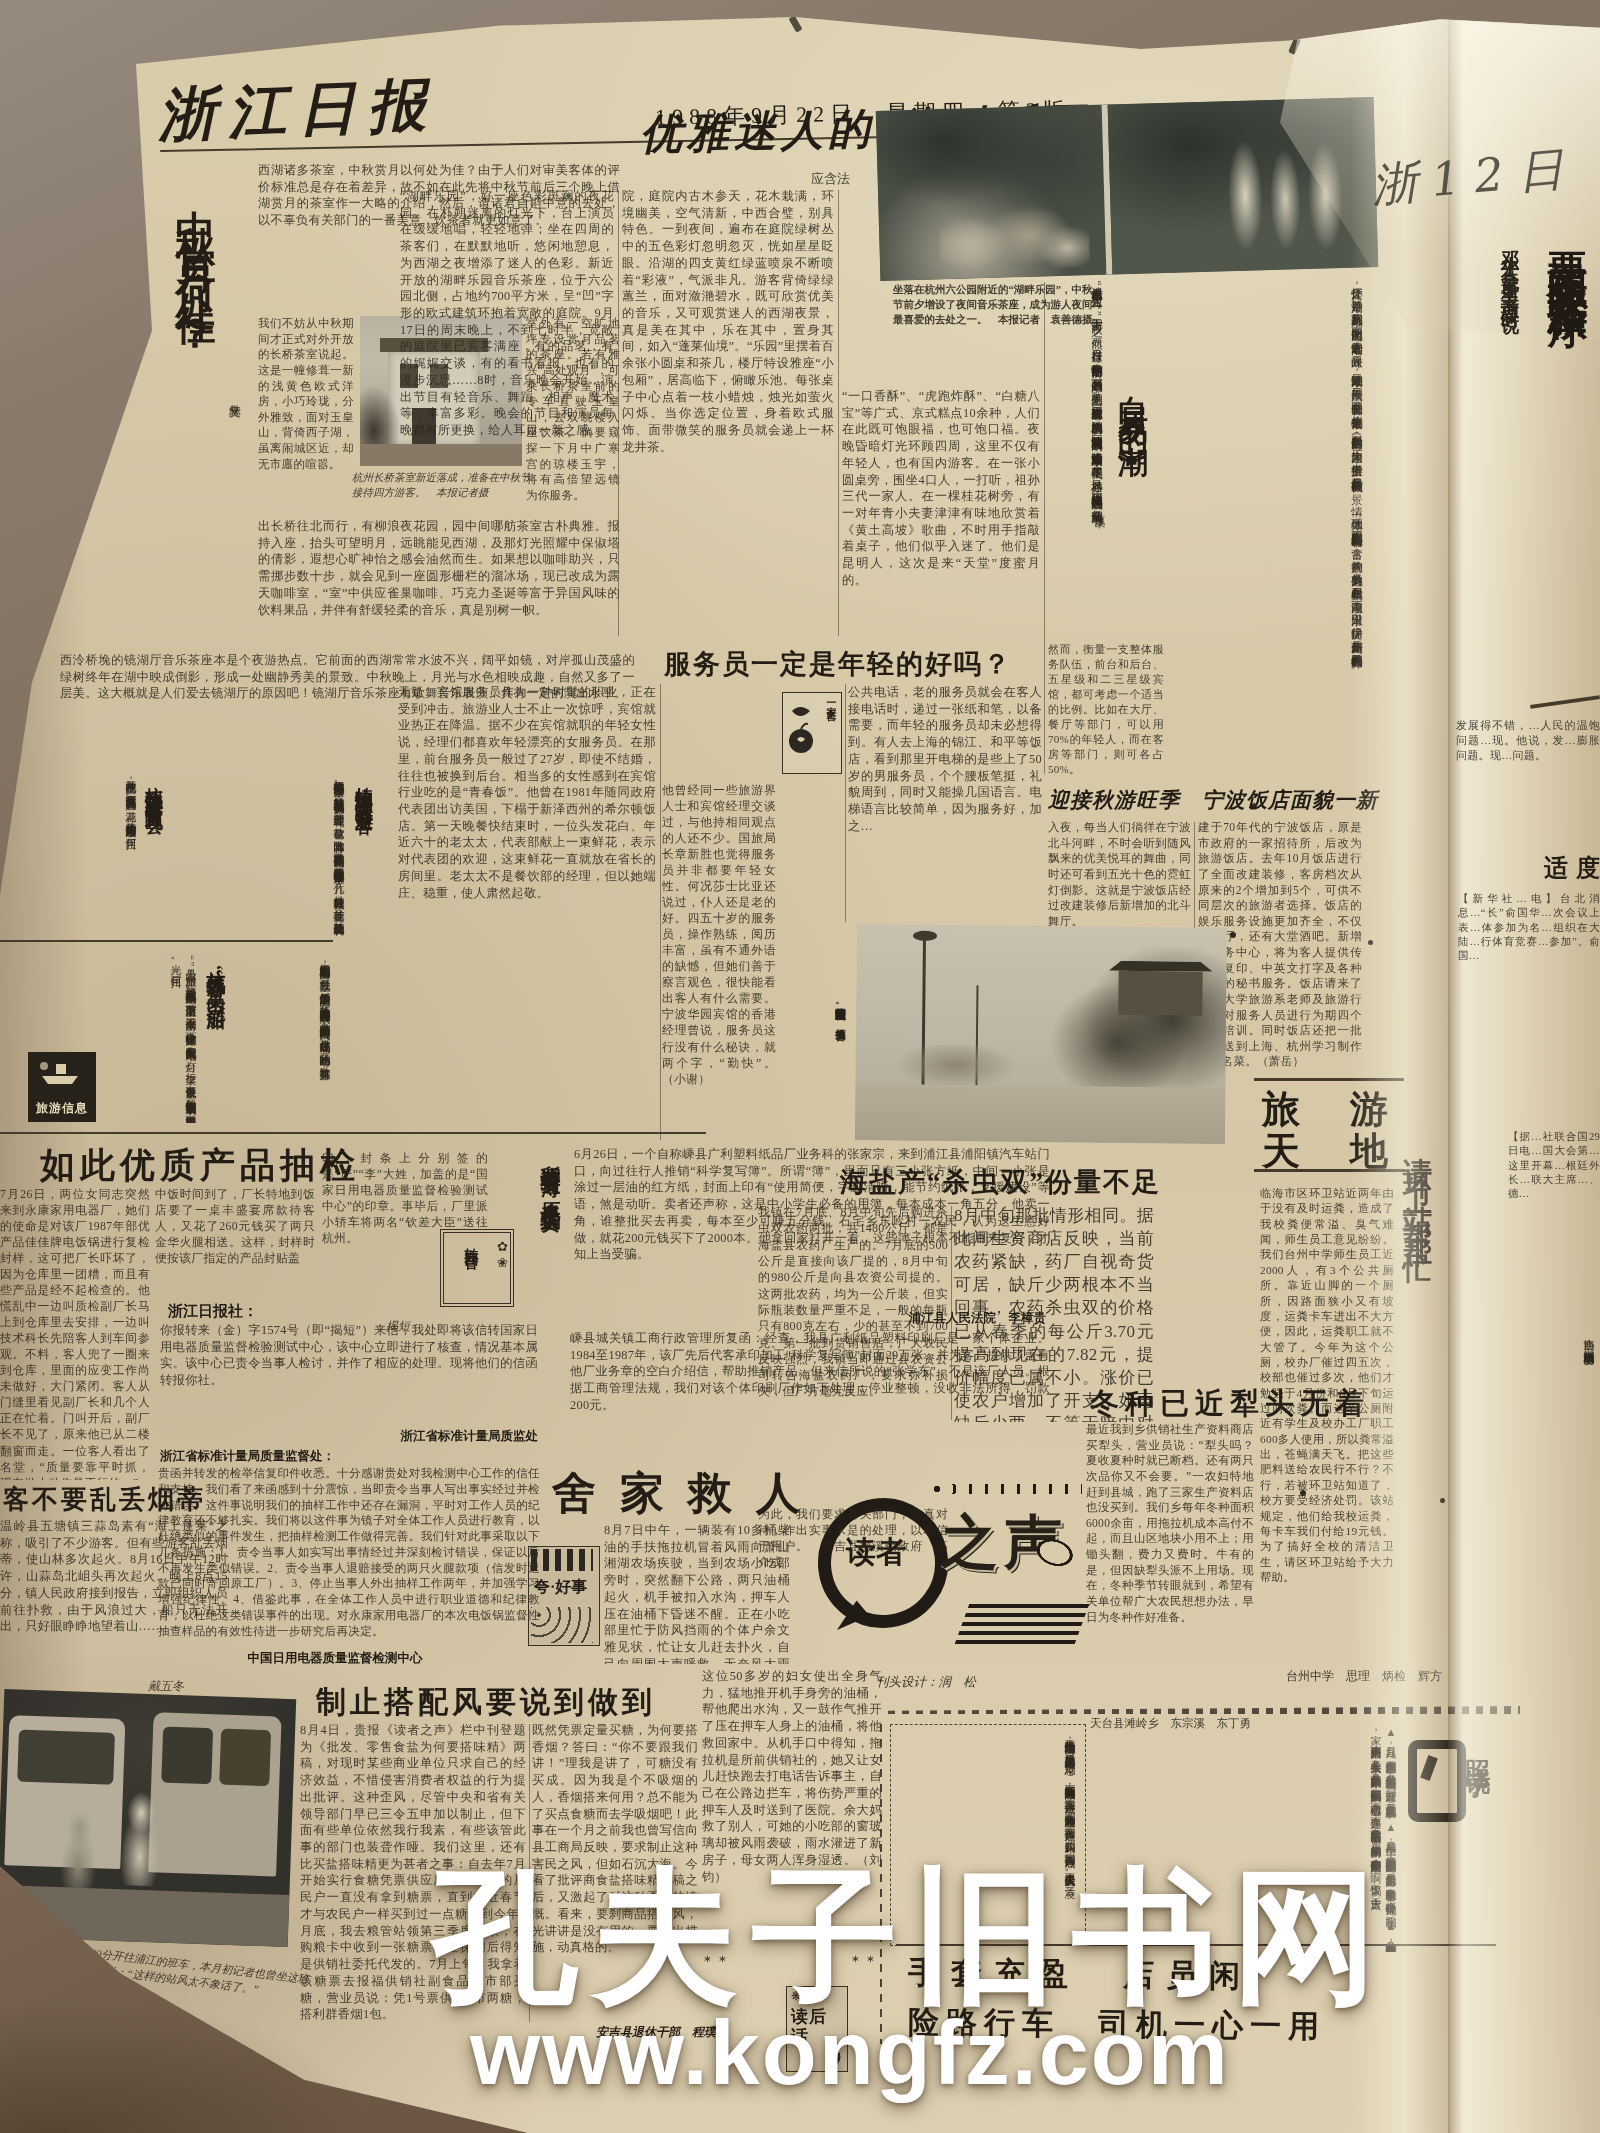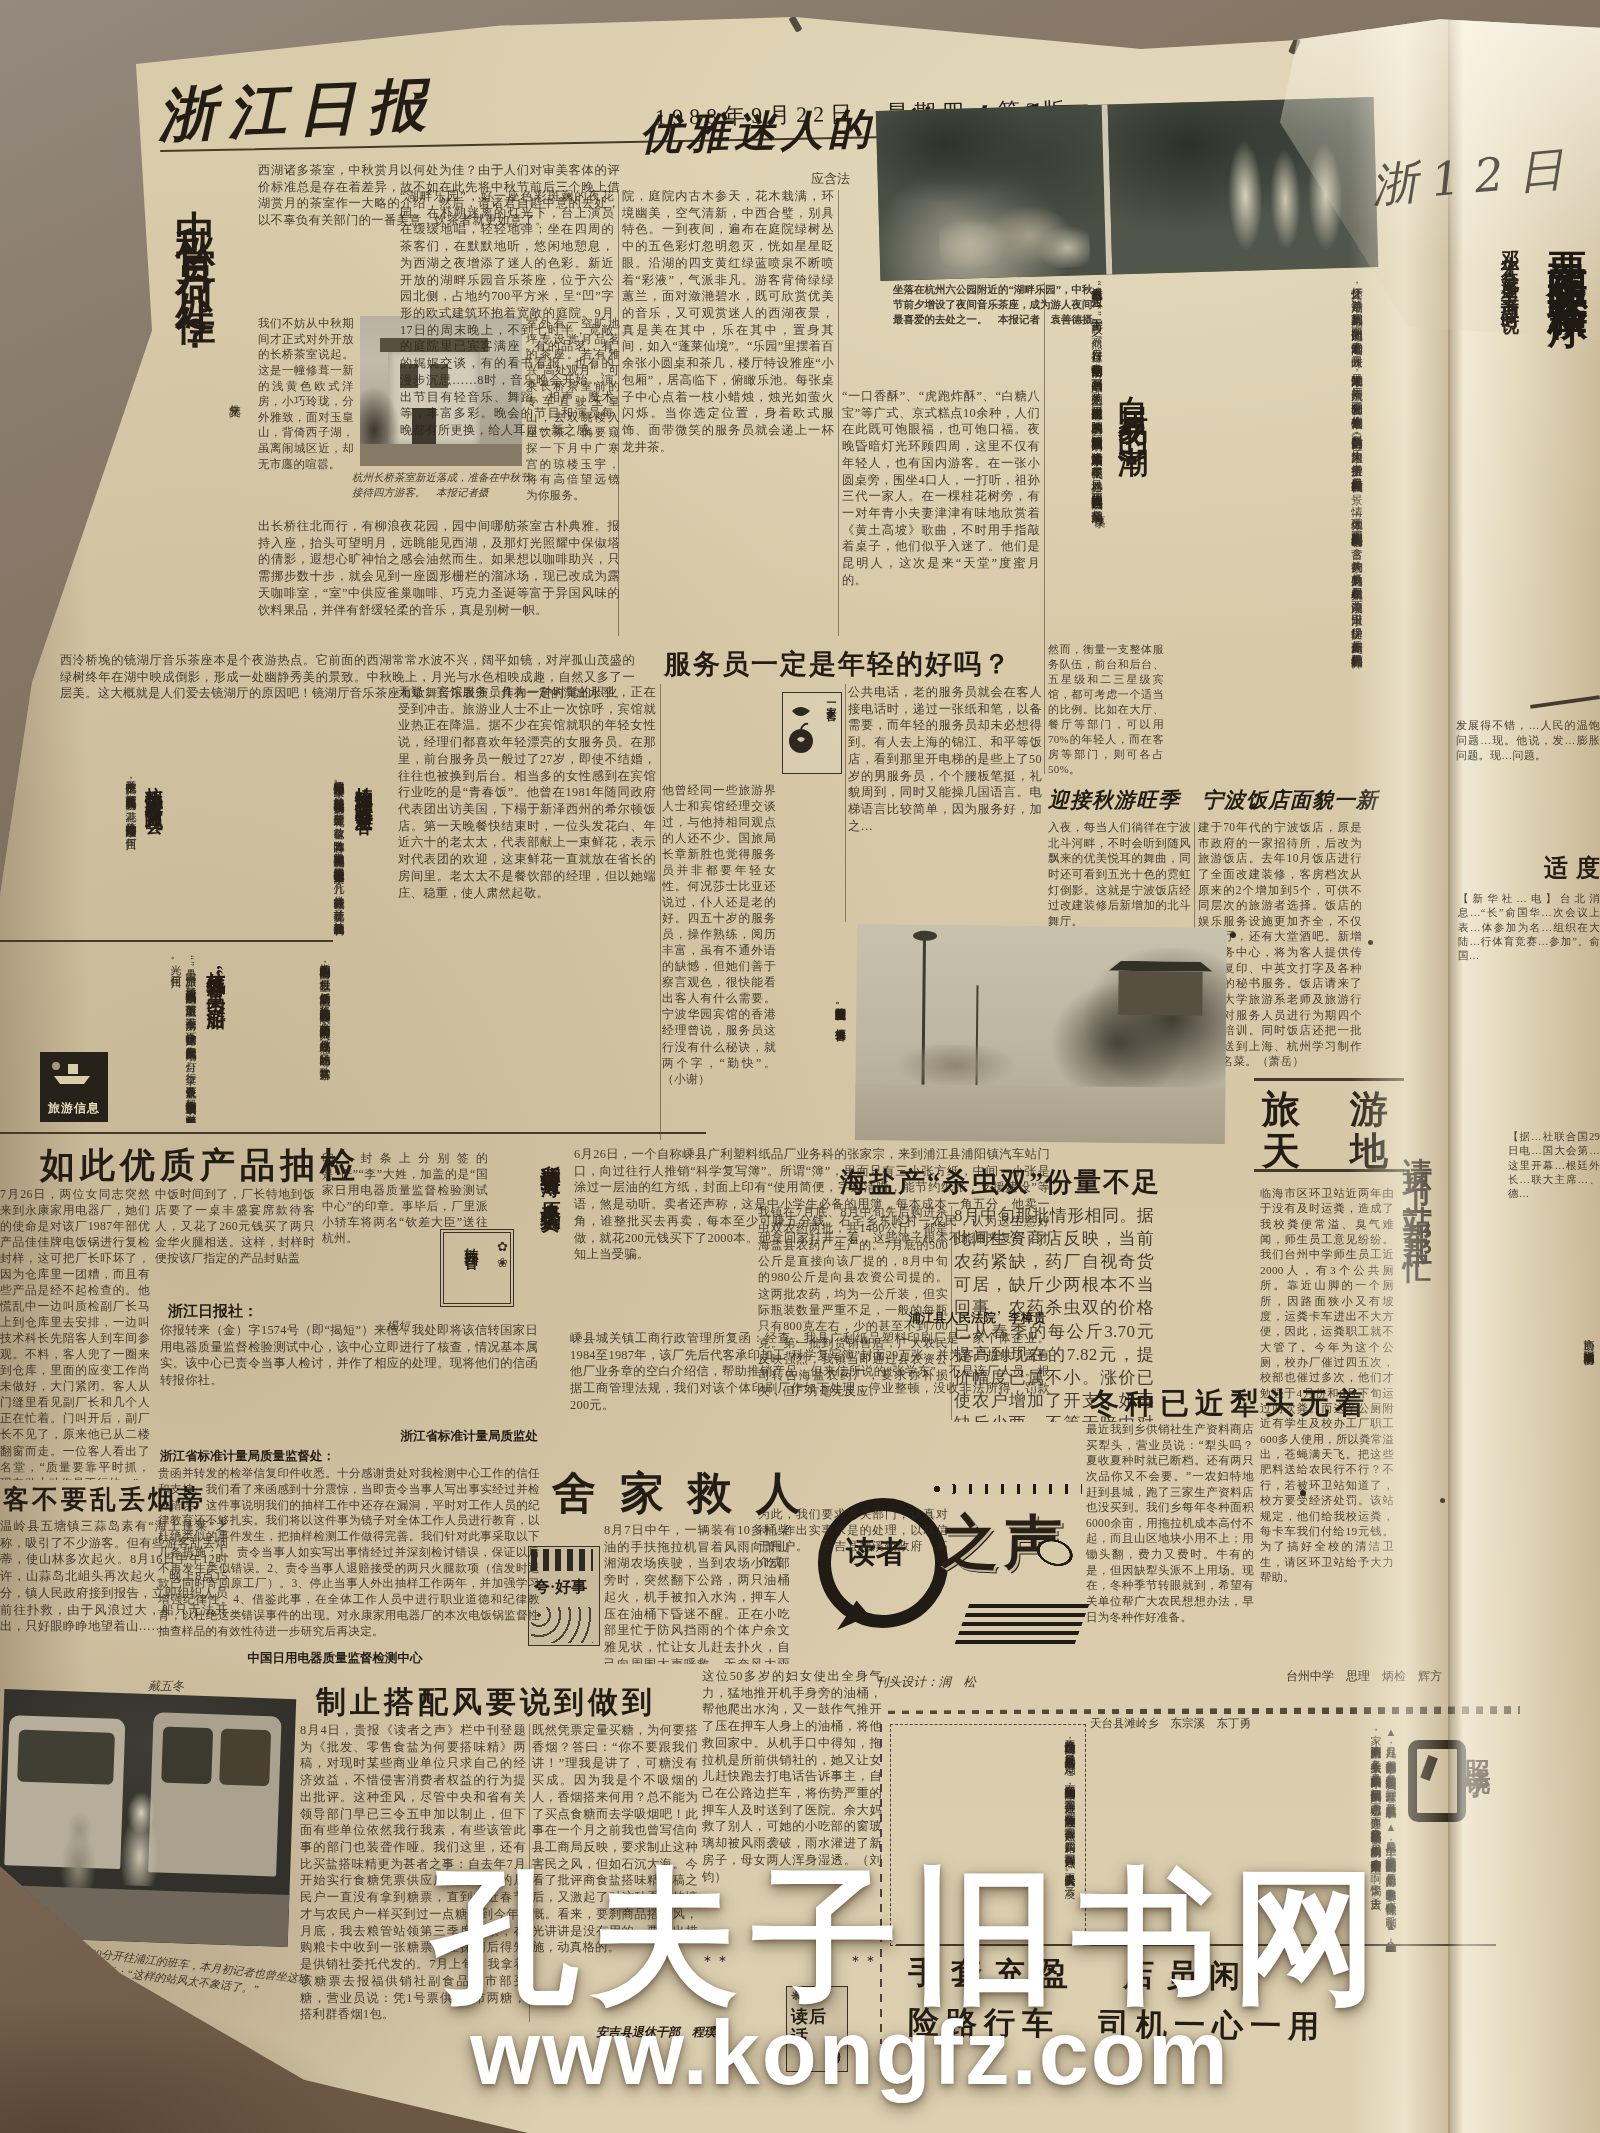--- a/index.html
+++ b/index.html
@@ -142,21 +142,21 @@
 
     <div class="abs ht vt" style="left:142px;top:772px;height:250px;font-size:18px;letter-spacing:3px;">杭州数家宾馆有赏月晚会</div>
     <div class="abs bt vt" style="left:22px;top:772px;width:116px;height:164px;font-size:11px;">中秋夜开放十八吧，有江南丝竹《花月夜》可为游客助兴。花港、大华等宾馆的音乐茶座均向外开放。（何巨川）</div>
     <div class="abs ht vt" style="left:352px;top:772px;height:250px;font-size:18px;letter-spacing:3px;">植物园桂子吐香喜迎游客</div>
     <div class="abs bt vt" style="left:168px;top:772px;width:178px;height:164px;font-size:11px;">杭州植物园自九月二十日起开辟赏桂茶座。目前桂花繁薇园开辟处桂花树长势茂盛，部分树绽正开花，含苞欲放，吐出阵阵幽香，大批桂花即将进入盛花期。植物园服务人员在桂花紫薇丛中设置茶座、竹几，并供应桂花紫薇、桂花莲子羹、桂花酒等食品和饮料。（桑文）</div>
     <div class="abs rule" style="left:0;top:940px;width:333px;height:2px;"></div>
     <div class="abs ht vt" style="left:203px;top:955px;height:172px;font-size:19px;letter-spacing:2px;">杭苏线喜添“吴山号”游船</div>
     <div class="abs bt vt" style="left:94px;top:955px;width:104px;height:168px;font-size:11px;">“吴山号”旅游船，日前正式投入杭州至苏州航线营运。该船分上下两层，设有三十个房间，计一百十余张软席卧铺，每个房间配有电风扇、台灯、行李架，装有盥洗设备，船上外部门窗安铝合金茶色玻璃，游客可凭栏步甲板，欣赏沿河两岸风光。（何巨川）</div>
     <div class="abs bt vt" style="left:234px;top:955px;width:98px;height:168px;font-size:11px;">在饭店中心的花园内的水榭曲廊，可以凭栏望月。新侨饭店的多功能厅，将为中秋的台胞献上一台时装和民间歌舞表演。在吴山路上的西子厅届时向市民敞开大门，你可在品味鸡尾酒、风味小吃的同时，欣赏歌舞音乐。</div>
 
-    <div class="abs" style="left:40px;top:1052px;width:64px;height:66px;background:#262119;border:2px solid #262119;font-family:Liberation Serif, serif;">
+    <div class="abs" style="left:28px;top:1052px;width:64px;height:66px;background:#262119;border:2px solid #262119;font-family:Liberation Serif, serif;">
       <svg width="60" height="34" style="position:absolute;left:0;top:2px;">
         <rect x="26" y="8" width="10" height="10" fill="#d9cca9"></rect>
         <path d="M12 20 L48 20 L42 28 L18 28 Z" fill="#d9cca9"></path>
         <circle cx="14" cy="10" r="4" fill="#d9cca9" opacity=".7"></circle>
       </svg>
       <div class="abs" style="left:0;bottom:3px;width:100%;text-align:center;color:#e8ddBB;color:#e8ddbb;font-size:12px;font-weight:bold;letter-spacing:1px;">旅游信息</div>
     </div>
     <div class="abs rule" style="left:0;top:1132px;width:706px;height:2px;"></div>
 
     <div class="abs ht" style="left:40px;top:1142px;width:282px;height:40px;font-size:35px;letter-spacing:5px;">如此优质产品抽检</div>

